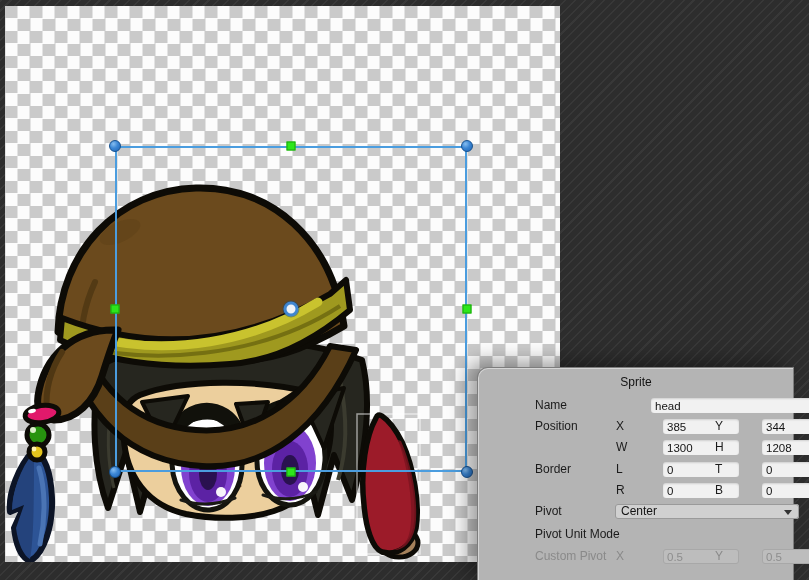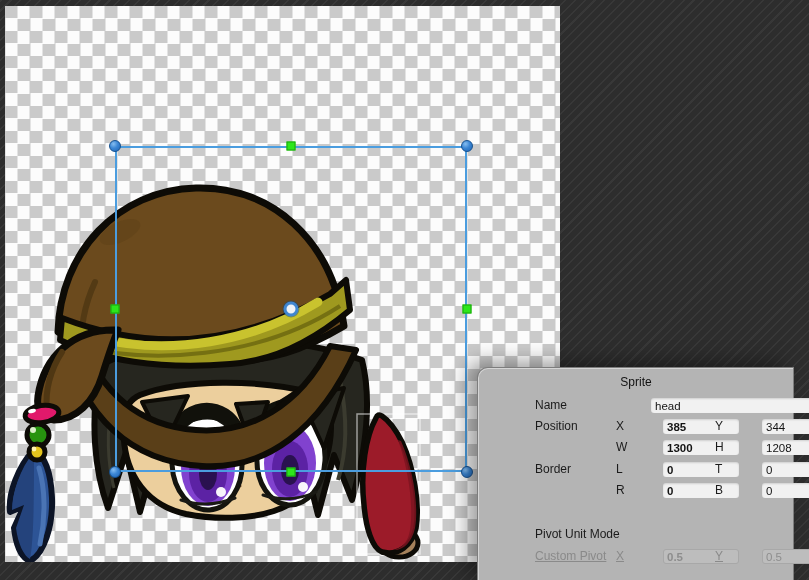--- a/index.html
+++ b/index.html
@@ -39,29 +39,29 @@
     font-size:12px; color:#161616; z-index:20; }
   .panel-title { position:absolute; top:6px; left:0; width:100%; text-align:center; color:#121212; }
   .row { position:absolute; left:0; width:100%; height:16px; line-height:15px; }
   .lbl { position:absolute; left:10px; top:0; color:#1b1b1b; white-space:nowrap;margin-left:46px; }
   .pfx { position:absolute; top:0; color:#1b1b1b; }
   .pfx.c1 { left:137px; } .pfx.c2 { left:236px; }
   .txt { position:absolute; top:0; height:15px; border:none; border-radius:3px;
     background:#f1f1f1; color:#141414; font:11.5px "Liberation Sans",sans-serif;
     padding:0 4px; box-shadow:inset 0 1px 2px rgba(0,0,0,.14); outline:none;margin-left:36px; }
   .txt.wide { left:136px; width:184px; }
-  .txt.f1 { left:148px; width:76px;font-weight:bold; }
+  .txt.f1 { left:148px; width:76px; }
   .txt.f2 { left:247px; width:73px; }
   .dd { position:absolute; left:136px; top:0; width:184px; height:15px; border-radius:3px;
     background:#d0d0d0; box-shadow:inset 0 0 0 1px #9a9a9a; cursor:default; }
   .dd-text { position:absolute; left:6px; top:0; line-height:15px; color:#141414; }
   .dd-arrow { position:absolute; right:7px; top:6px; width:0; height:0;
     border-left:4px solid transparent; border-right:4px solid transparent;
     border-top:5px solid #333; }
-  .row.disabled .lbl, .row.disabled .pfx { color:#8a8a8a;text-decoration:underline; }
+  .row.disabled .lbl, .row.disabled .pfx { color:#8a8a8a; }
   .row.disabled .txt { background:#bdbdbd; color:#8d8d8d; box-shadow:inset 0 0 0 1px #a8a8a8; }
 </style>
 </head>
 <body>
 
 <div class="stage">
 
   <div class="canvas">
 
     <svg class="art" width="560" height="562" viewBox="0 0 560 562">
@@ -199,20 +199,27 @@
       <input class="txt f2" value="0" style="">
     </div>
 
     <div class="row" style="top:114px">
       <span class="pfx c1">R</span>
       <input class="txt f1" value="0" style="">
       <span class="pfx c2">B</span>
       <input class="txt f2" value="0" style="">
     </div>
 
+    <div class="row" style="top:135px">
+      <span class="lbl">Pivot</span>
+      <div class="dd">
+        <span class="dd-text">Center</span>
+        <span class="dd-arrow"></span>
+      </div>
+    </div>
 
     <div class="row" style="top:158px">
       <span class="lbl">Pivot Unit Mode</span>
     </div>
 
     <div class="row disabled" style="top:180px">
       <span class="lbl">Custom Pivot</span>
       <span class="pfx c1">X</span>
       <input class="txt f1" disabled="" value="0.5" style="">
       <span class="pfx c2">Y</span>

